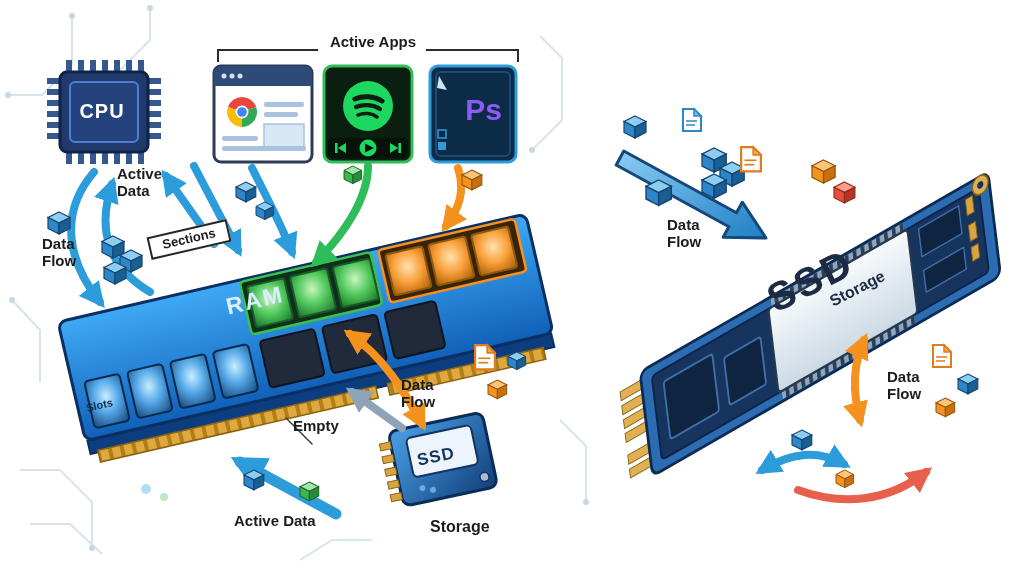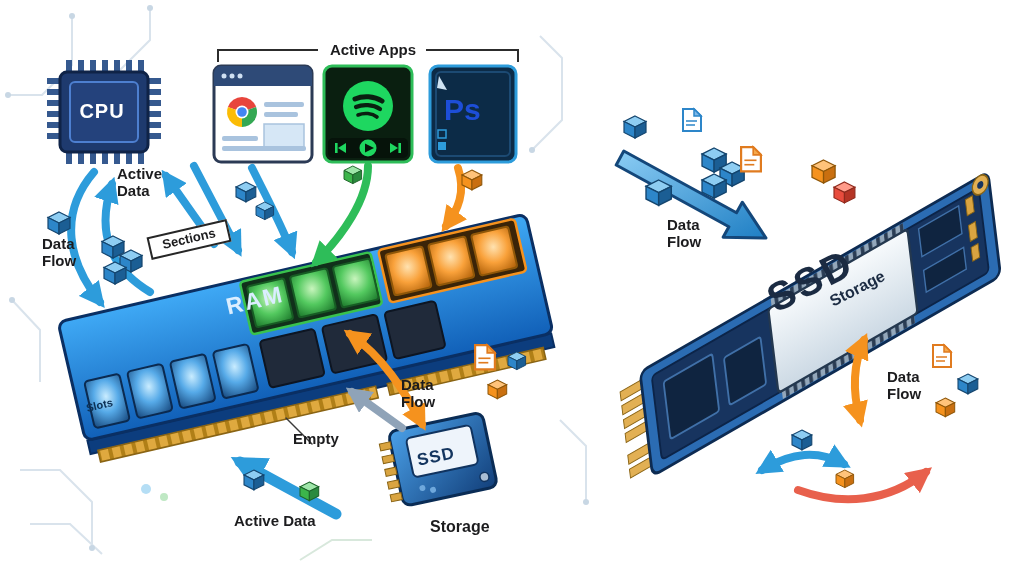--- a/index.html
+++ b/index.html
@@ -1,38 +1,38 @@
 <!DOCTYPE html>
 <html><head>
 <meta charset="utf-8">
 <style>
   html,body{margin:0;padding:0;background:#fff;}
   .stage{position:relative;width:1024px;height:576px;background:#ffffff;overflow:hidden;
          font-family:"Liberation Sans",sans-serif;}
   .stage svg{position:absolute;left:0;top:0;}
   .lbl{position:absolute;font-weight:700;color:#1c1c1e;line-height:1.12;}
-  .l-active-apps{left:322px;top:34px;width:102px;text-align:center;font-size:15px;margin-top:8px;}
+  .l-active-apps{left:322px;top:34px;width:102px;text-align:center;font-size:15px;}
   .l-cpu{left:62px;top:100px;width:80px;text-align:center;font-size:20px;color:#ffffff;letter-spacing:1px;}
   .l-active-data-top{left:117px;top:166px;width:60px;font-size:15px;}
   .l-data-flow-left{left:42px;top:236px;width:46px;font-size:15px;}
   .l-sections{left:148px;top:228px;transform:rotate(-13deg);background:#ffffff;border:2px solid #262626;
               padding:2px 12px;font-size:13px;}
   .l-ram{left:226px;top:288px;transform:rotate(-13deg);font-size:23px;color:#dbeeff;letter-spacing:2px;}
   .l-slots{left:86px;top:399px;transform:rotate(-13deg);font-size:11px;color:#0c3054;}
-  .l-empty{left:293px;top:431px;width:70px;font-size:15px;}
+  .l-empty{left:293px;top:418px;width:70px;font-size:15px;}
   .l-active-data-bottom{left:234px;top:513px;width:140px;font-size:15px;white-space:nowrap;}
   .l-data-flow-mid{left:401px;top:377px;width:48px;font-size:15px;}
   .l-ssd-small{left:417px;top:447px;transform:rotate(-12deg);font-size:17px;color:#14355f;letter-spacing:1px;}
   .l-storage-small{left:430px;top:518px;width:110px;font-size:16px;}
   .l-data-flow-rt{left:667px;top:217px;width:52px;font-size:15px;}
   .l-ssd-big{left:768px;top:256px;transform:rotate(-27deg);color:#1b2b42;}
   .l-ssd-big .t1{font-size:40px;font-weight:800;letter-spacing:3px;line-height:.9;}
   .l-ssd-big .t2{font-size:16px;font-weight:700;margin-left:54px;margin-top:2px;}
   .l-data-flow-rb{left:887px;top:369px;width:52px;font-size:15px;}
-  .l-ps{left:444px;top:93px;width:58px;text-align:left;font-size:30px;color:#1d4ed8;}
+  .l-ps{left:444px;top:93px;width:58px;text-align:right;font-size:30px;color:#8b5cf6;}
 </style>
 </head>
 <body>
 
 <div class="stage">
 
 <svg width="1024" height="576" viewBox="0 0 1024 576">
   <defs>
     <linearGradient id="gRamBoard" x1="0" y1="0" x2="0" y2="1">
       <stop offset="0" stop-color="#3fa9f5"></stop>

